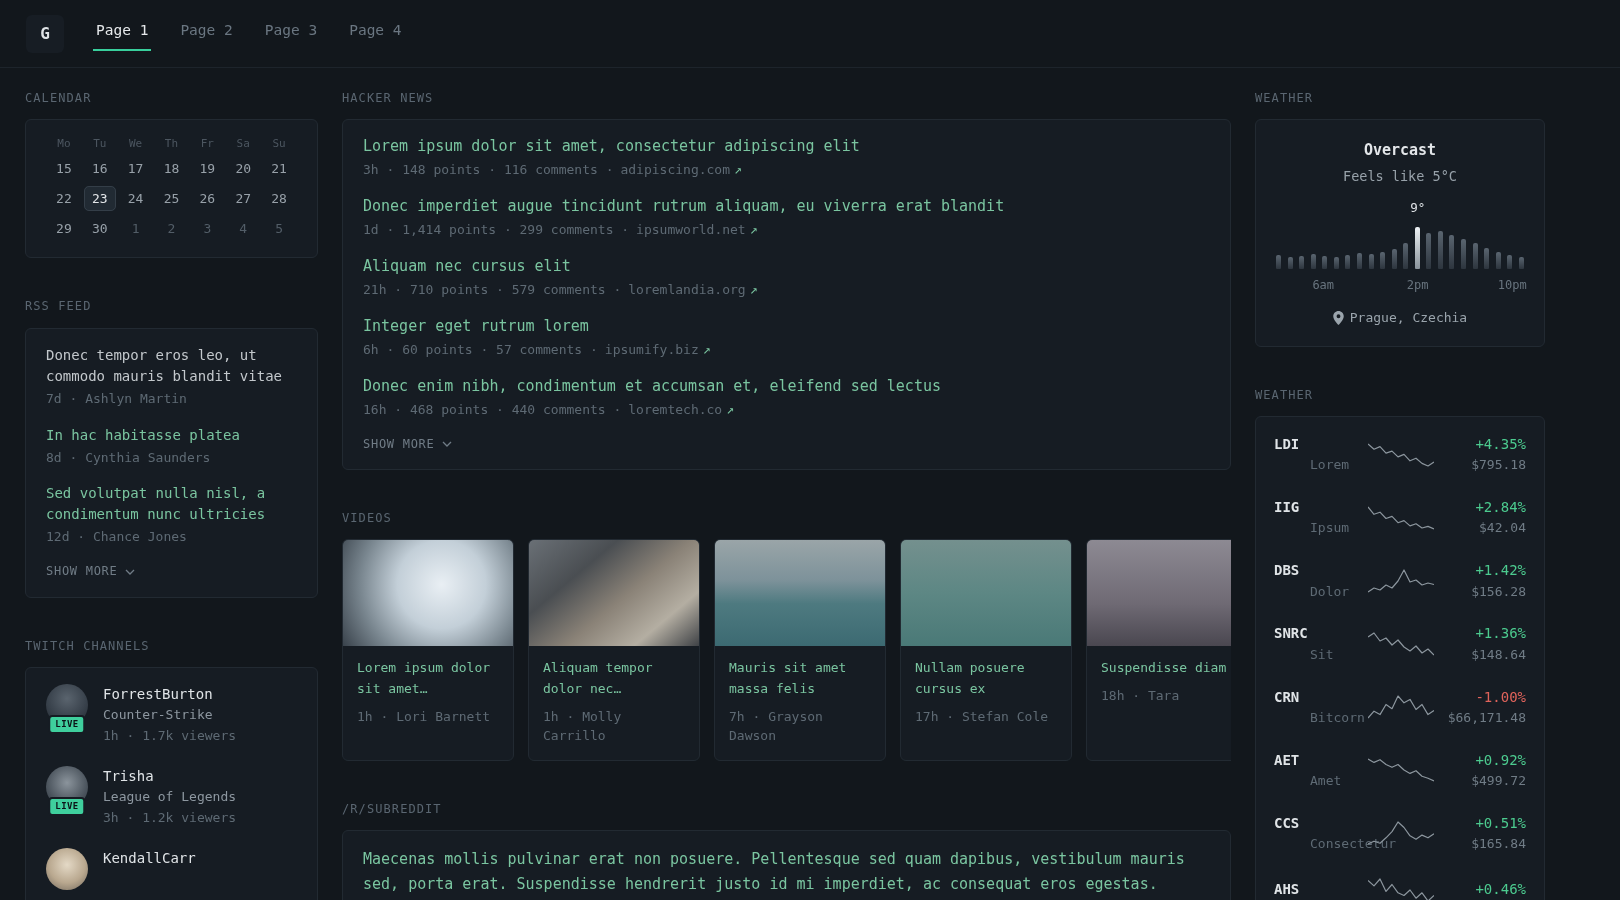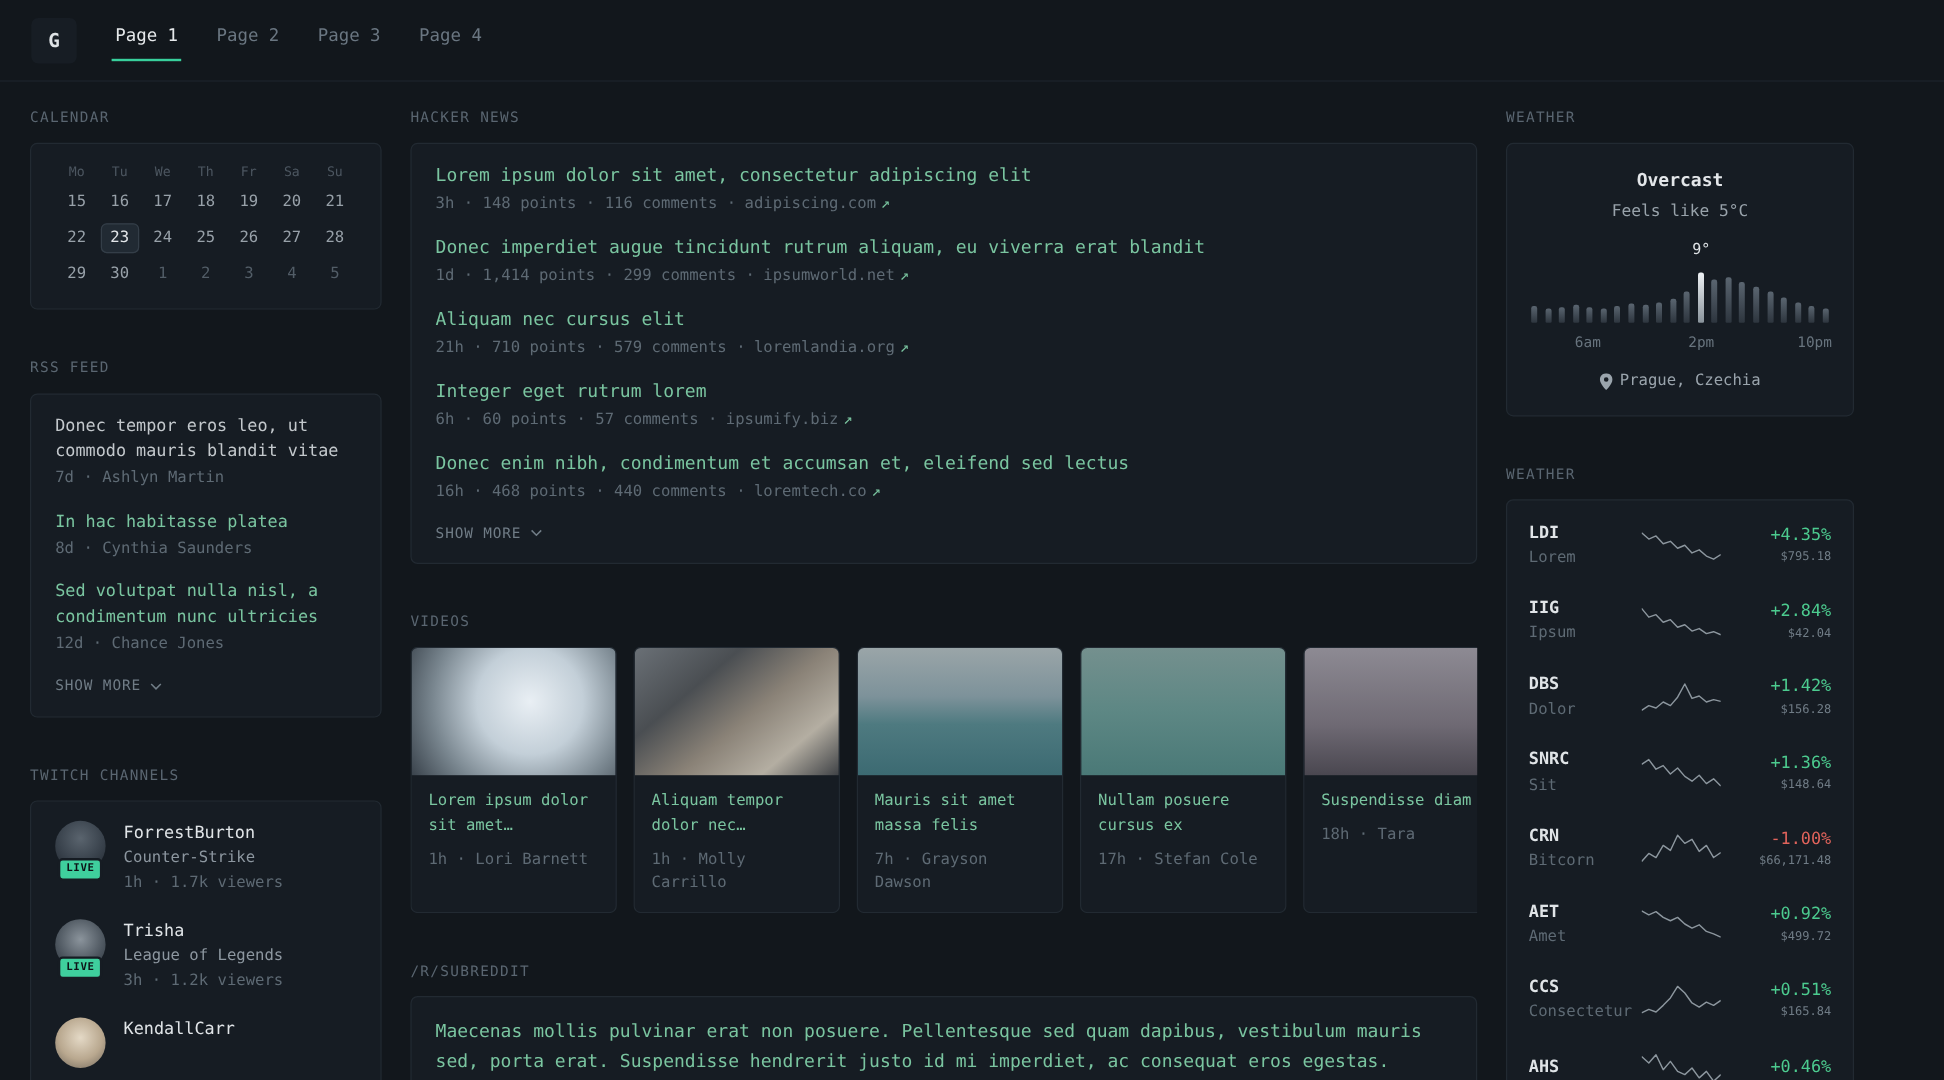--- a/index.html
+++ b/index.html
@@ -104,28 +104,28 @@
   .time-labels { position:relative; height:16px; margin-top:8px; }
   .time-labels span { position:absolute; transform:translateX(-50%); font-size:12px; color:#68747e; }
   .weather-loc { margin-top:16px; display:flex; justify-content:center; align-items:center; gap:6px; font-size:13px; color:#9aa4ac; }
   .pin { color:#9aa4ac; flex:none; }
 
   
   .stocks-card { padding:6px 18px; }
   .stock-row { display:flex; align-items:center; padding:11px 0; }
   .stock-id { width:84px; flex:none; }
   .stock-sym { font-size:14px; font-weight:700; color:#e0e4e7; }
-  .stock-name { font-size:13px; color:#5e6a74; margin-top:2px; }
+  .stock-name { font-size:13px; color:#5e6a74; margin-top:2px;margin-left:36px; }
   .spark { width:66px; height:28px; flex:none; margin:0 10px; }
   .spark polyline { fill:none; stroke:#8c969e; stroke-width:1.2; stroke-linejoin:round; }
   .stock-val { flex:1; text-align:right; }
   .stock-change { font-size:14px; }
   .stock-change.up { color:#4ccb8f; }
   .stock-change.down { color:#e0635b; }
-  .stock-price { font-size:10px; color:#707c86; margin-top:2px; }
+  .stock-price { font-size:13px; color:#707c86; margin-top:2px; }
 </style>
 </head>
 <body>
 
 <header class="navbar">
   <div class="logo">G</div>
   <nav class="tabs">
 
       <button class="nav-tab active">Page 1</button>
 

